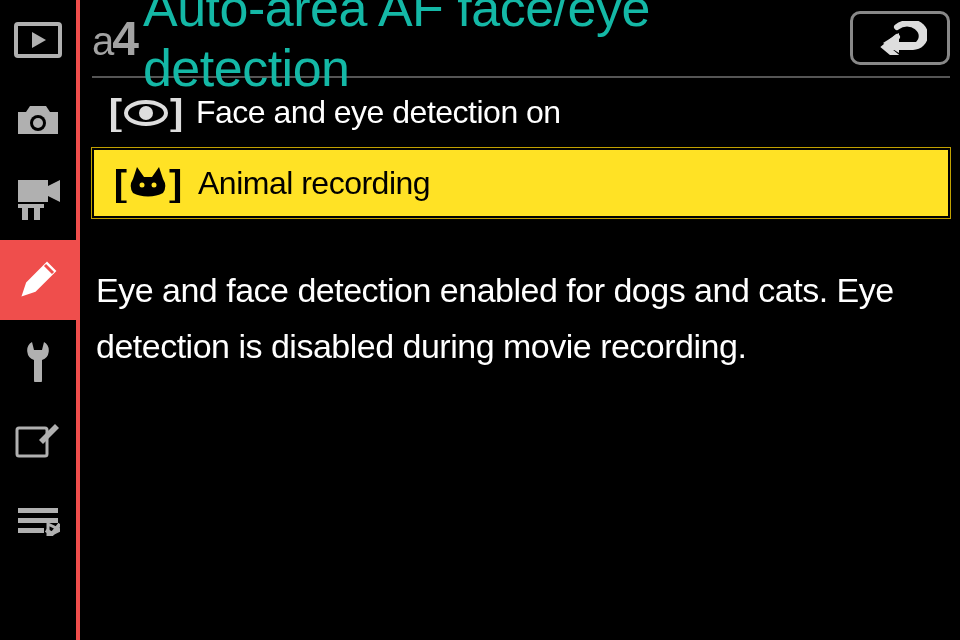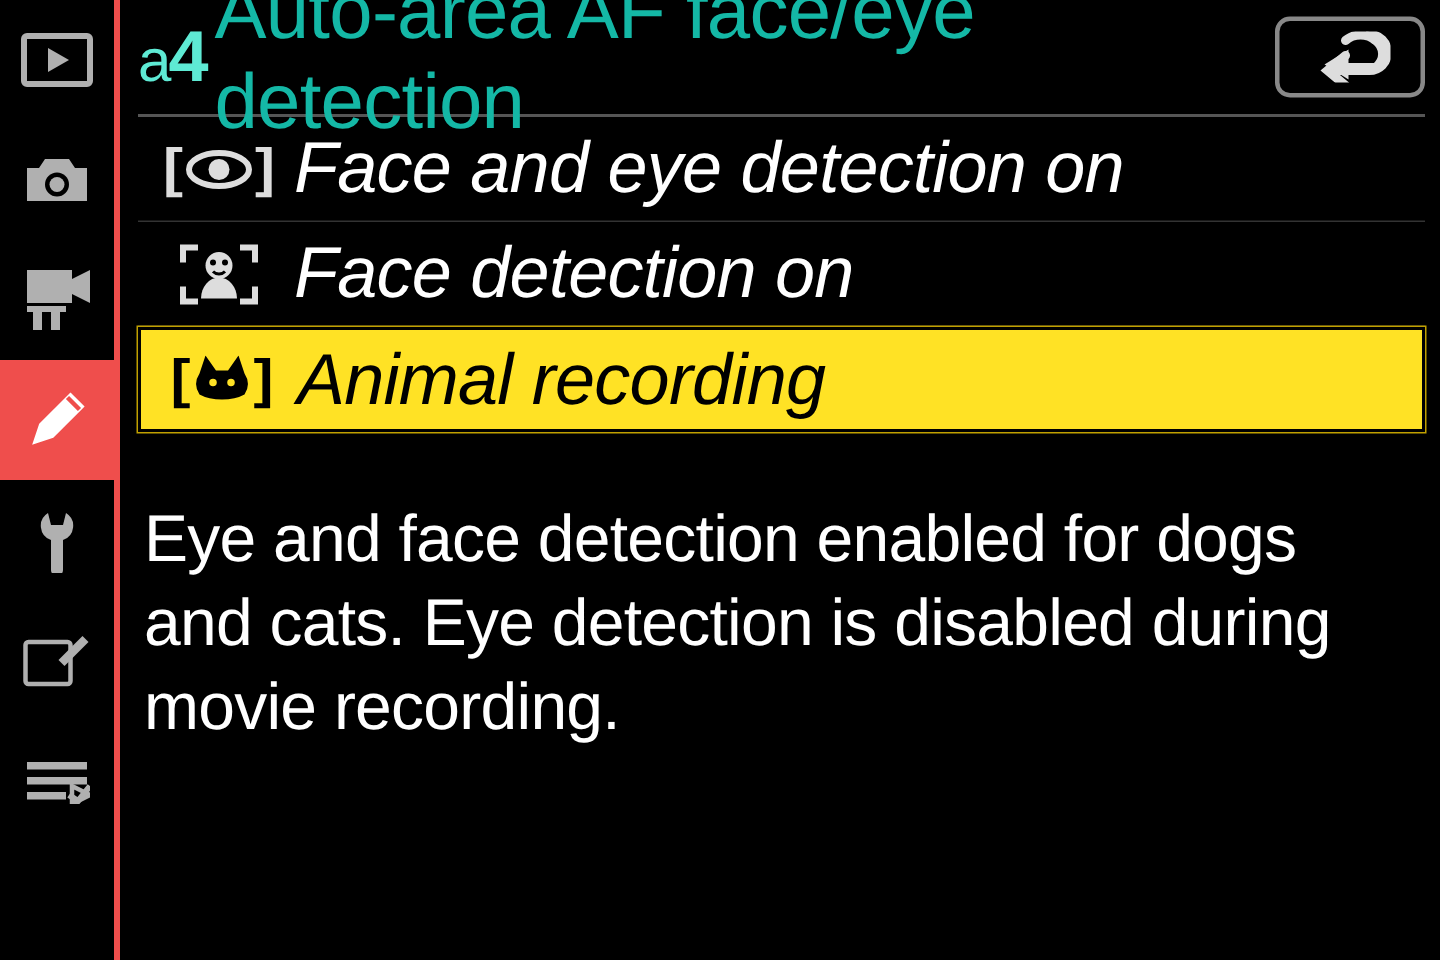--- a/index.html
+++ b/index.html
@@ -5,32 +5,32 @@
   * { box-sizing: border-box; margin: 0; padding: 0; }
   html, body { width: 960px; height: 640px; overflow: hidden; background: #000; font-family: "Helvetica Neue", Arial, sans-serif; }
   .screen { position: relative; width: 960px; height: 640px; background: #000; display: flex; }
   .sidebar { width: 80px; height: 640px; background: #000; border-right: 4px solid #ef4e4c; display: flex; flex-direction: column; align-items: center; }
   .sidebar-item { width: 80px; height: 80px; display: flex; align-items: center; justify-content: center; }
   .sidebar-item svg { fill: #b0b0b0; }
   .sidebar-item.active { background: #ef4e4c; }
   .sidebar-item.active svg { fill: #ffffff; }
   .main { flex: 1; display: flex; flex-direction: column; padding: 0 10px 0 12px; }
   .header { height: 78px; display: flex; align-items: center; border-bottom: 2px solid #555; position: relative; }
-  .menu-code { color: #5eead4; font-size: 40px; font-weight: 400; margin-right: 6px; letter-spacing: -2px; }
+  .menu-code { color: #a3a3a3; font-size: 40px; font-weight: 400; margin-right: 6px; letter-spacing: -2px; }
   .menu-code .num { font-size: 48px; font-weight: 600; }
   .title { color: #14b8a6; font-size: 52px; font-weight: 400; flex: 1; letter-spacing: -0.5px; }
   .back-btn { width: 100px; height: 54px; border: 3px solid #888; border-radius: 10px; display: flex; align-items: center; justify-content: center; margin-left: 10px; }
   .options { display: flex; flex-direction: column; }
   .option { height: 70px; display: flex; align-items: center; border-bottom: 1px solid #333; padding-left: 4px; }
   .option.selected { background: #ffe225; border: 2px solid #000; outline: 1px solid #c0a000; }
   .option .icon-slot { width: 100px; display: flex; align-items: center; justify-content: center; }
-  .option .label { font-size: 48px; color: #fff; font-weight: 400; letter-spacing: -0.5px; font-style: italic; }
+  .option .label { font-size: 32px; color: #fff; font-weight: 400; letter-spacing: -0.5px; }
   .option.selected .label { color: #000; }
   .off-text { font-family: Arial, sans-serif; font-size: 38px; font-weight: 600; color: #ddd; letter-spacing: -1px; display:inline-block; transform: scaleX(0.92); }
-  .description { color: #fff; font-size: 44px; line-height: 56px; padding: 44px 12px 0 4px; font-weight: 400; letter-spacing: -0.5px; }
+  .description { color: #fff; font-size: 34px; line-height: 56px; padding: 44px 12px 0 4px; font-weight: 400; letter-spacing: -0.5px; }
   .bracket-icon { display: flex; align-items: center; gap: 2px; }
   .bracket { font-size: 40px; color: #ddd; font-weight: 600; transform: scaleY(0.9); }
   .option.selected .bracket { color: #000; }
 </style>
 </head>
 <body>
 
 <div class="screen">
 
   <div class="sidebar">
@@ -106,33 +106,20 @@
             <svg width="44" height="26" viewBox="0 0 44 26">
                 <ellipse cx="22" cy="13" rx="20" ry="11" fill="none" stroke="#ddd" stroke-width="4"></ellipse>
                 <circle cx="22" cy="13" r="7" fill="#ddd"></circle>
               </svg>
             <span class="bracket">]</span>
           </div>
         </div>
         <span class="label">Face and eye detection on</span>
       </div>
 
-      <div class="option">
-        <div class="icon-slot">
-          <svg width="56" height="44" viewBox="0 0 56 44">
-            <path d="M4 14 l0 -10 l10 0 M42 4 l10 0 l0 10 M52 30 l0 10 l-10 0 M14 40 l-10 0 l0 -10" fill="none" stroke="#ddd" stroke-width="4"></path>
-            <circle cx="28" cy="16" r="9" fill="#ddd"></circle>
-            <circle cx="24" cy="14" r="2" fill="#000"></circle>
-              <circle cx="32" cy="14" r="2" fill="#000"></circle>
-            <path d="M24 20 a5 4 0 0 0 8 0" fill="none" stroke="#000" stroke-width="2"></path>
-            <path d="M16 38 a12 14 0 0 1 24 0 z" fill="#ddd"></path>
-          </svg>
-        </div>
-        <span class="label">Face detection on</span>
-      </div>
 
       <div class="option selected">
         <div class="icon-slot">
           <div class="bracket-icon">
             <span class="bracket" style="color:#000">[</span>
             <svg width="38" height="32" viewBox="0 0 38 32">
               <path d="M4 12 L8 0 L15 10 L23 10 L30 0 L34 12 A16 14 0 0 1 34 26 A20 10 0 0 1 4 26 A16 14 0 0 1 4 12 Z" fill="#000"></path>
               <circle cx="13" cy="18" r="2.5" fill="#ffe225"></circle>
                 <circle cx="25" cy="18" r="2.5" fill="#ffe225"></circle>
             </svg>

